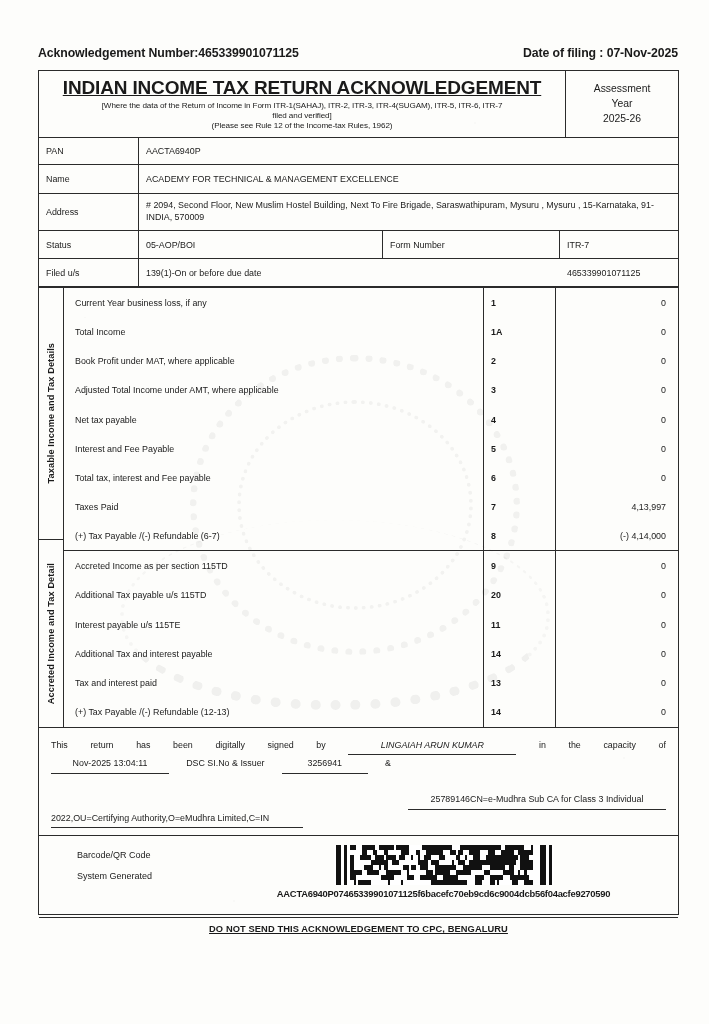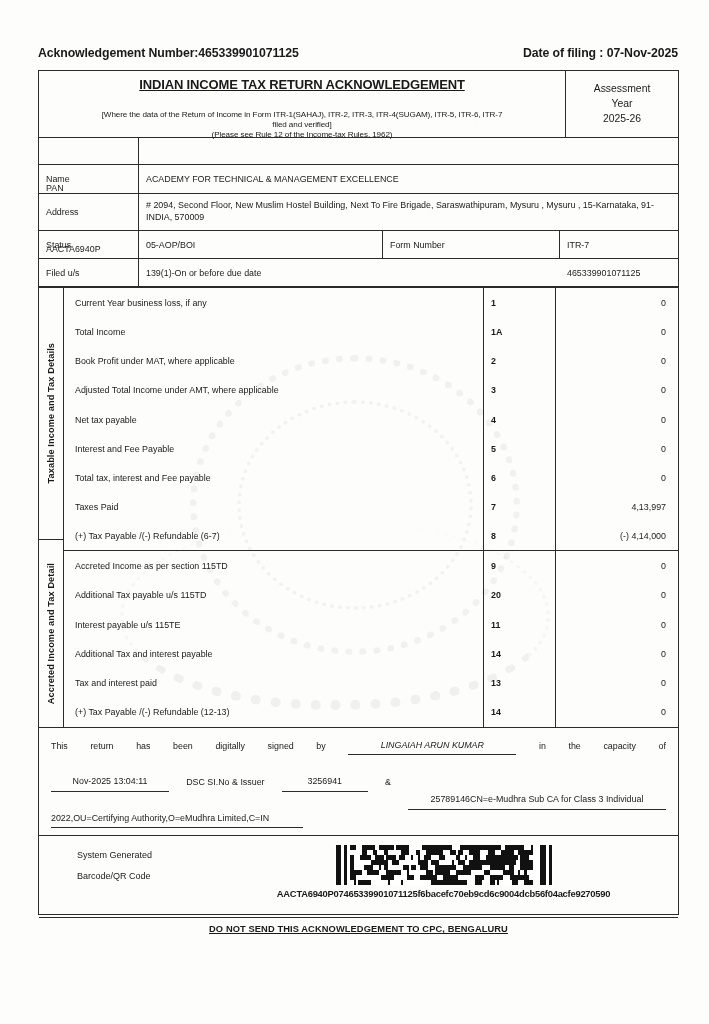--- a/index.html
+++ b/index.html
@@ -54,24 +54,24 @@
     border-bottom: 1.1px solid #2b2b2b;
     height: 67px;
   }
   .title-left {
     flex: 1 1 auto;
     padding: 6px 6px 4px 6px;
     text-align: center;
     border-right: 1.1px solid #2b2b2b;
   }
   .title-main {
-    font-size: 13px; font-weight: bold;
+    font-size: 19px; font-weight: bold;
     text-decoration: underline;
     letter-spacing: -0.15px;
-    margin-bottom: 18px;
+    margin-bottom: 2px;
   }
   .title-sub {
     font-size: 8.1px; line-height: 1.22;
     letter-spacing: -0.1px;
   }
   .title-right {
     width: 112px;
     display: flex; flex-direction: column;
     align-items: center; justify-content: center;
     font-size: 10.4px; line-height: 1.35;
@@ -87,21 +87,21 @@
   }
   .inforow:last-child { border-bottom: none; }
   .cell {
     padding: 6px 7px;
     display: flex; align-items: center;
   }
   .cell-label  { width: 100px; border-right: 1.1px solid #2b2b2b; flex: 0 0 100px; }
   .cell-value  { flex: 1 1 auto; }
   .cell-label2 { width: 178px; flex: 0 0 178px; border-left: 1.1px solid #2b2b2b; border-right: 1.1px solid #2b2b2b; }
   .cell-value2 { width: 118px; flex: 0 0 118px; }
-  .row-pan     { height: 27px; flex-direction: column; }
+  .row-pan     { height: 27px; }
   .row-name    { height: 29px; }
   .row-address { height: 37px; }
   .row-address .cell-value { line-height: 1.32; align-items: center; }
   .row-status  { height: 28px; }
   .row-filed   { height: 28px; }
 
   
   .tablewrap {
     display: flex;
     border-top: 1.1px solid #2b2b2b;
@@ -157,21 +157,21 @@
     padding-right: 12px;
   }
 
   
   .signblock {
     border-top: 1.1px solid #2b2b2b;
     padding: 9px 12px 7px 12px;
     font-size: 8.9px;
     line-height: 1.95;
   }
-  .sline { display: flex; align-items: center; width: 100%; }
+  .sline { display: flex; align-items: flex-start; width: 100%; }
   .sline.just { justify-content: space-between; }
   .sfill {
     border-bottom: 1px solid #2b2b2b;
     text-align: center;
     display: inline-block;
     white-space: nowrap;
   }
   .w-name  { min-width: 168px; font-style: italic; }
   .w-cap   { min-width: 152px; }
   .w-pan   { min-width: 104px; }
@@ -426,22 +426,22 @@
         <span class="plain">&amp;</span>
         <span class="sfill w-iss">25789146CN=e-Mudhra Sub CA for Class 3 Individual</span>
       </div>
       <div class="sline">
         <span class="sfill w-iss2">2022,OU=Certifying Authority,O=eMudhra Limited,C=IN</span>
       </div>
     </div>
 
     <div class="barcodeblock">
       <div class="bc-labels">
+        <div>Barcode/QR Code</div>
         <div>System Generated</div>
-        <div>Barcode/QR Code</div>
       </div>
       <div class="bc-right">
         <div class="barcode" id="barcode-canvas">
           <div class="bc-solid-l"></div>
           <div class="bc-solid-l2"></div>
           <div class="bc-matrix" id="bc-matrix">
               <div class="bc-row">
                 <div class="bc-cell" style="width: 3.48837%; background: rgb(17, 17, 17);"></div>
                 <div class="bc-cell" style="width: 3.48837%; background: rgb(255, 255, 255);"></div>
                 <div class="bc-cell" style="width: 3.48837%; background: rgb(17, 17, 17);"></div>

